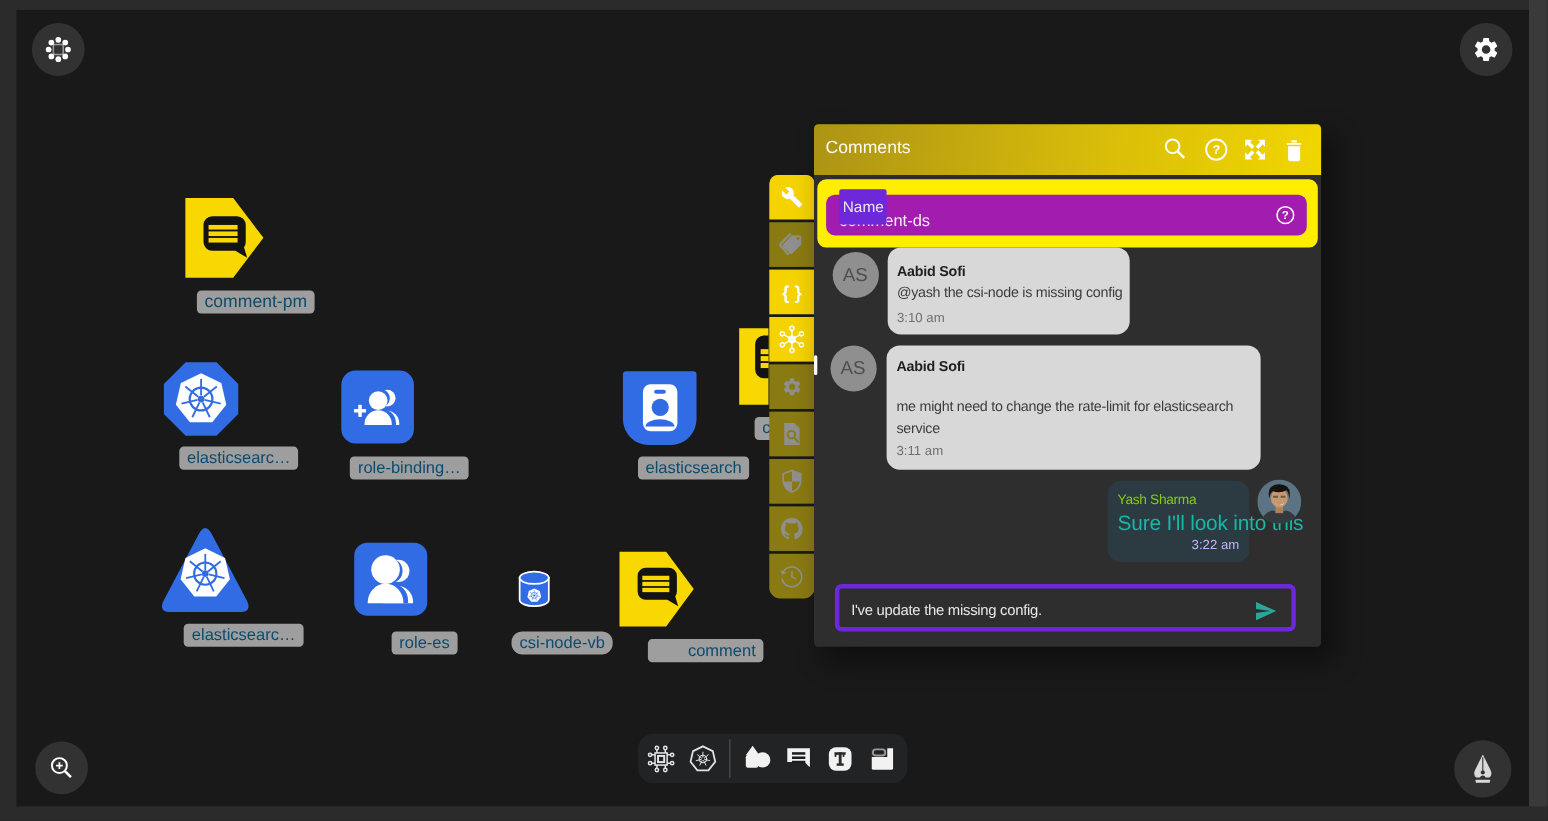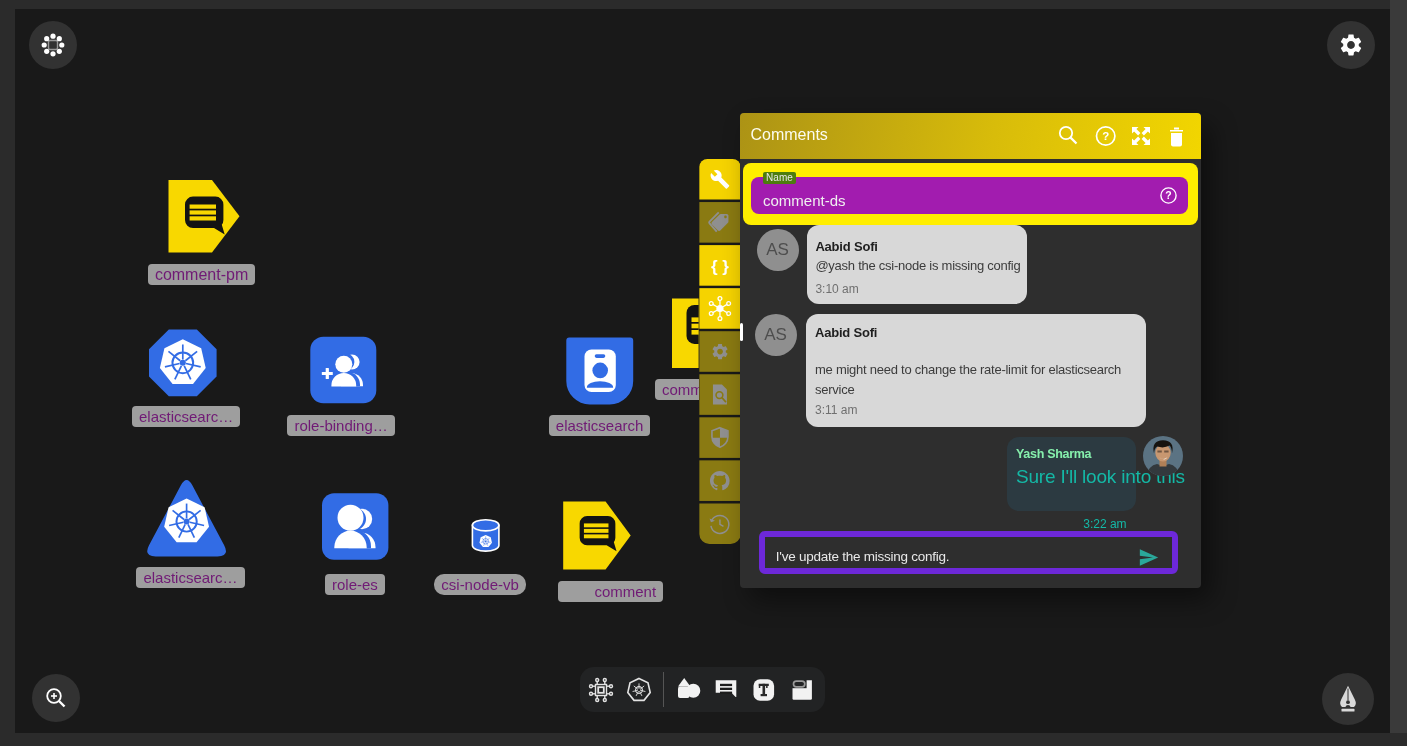--- a/index.html
+++ b/index.html
@@ -3,22 +3,22 @@
 <meta charset="utf-8">
 <style>
   * { margin:0; padding:0; box-sizing:border-box; }
   html,body { width:1407px; height:746px; overflow:hidden; background:#2b2b2b;
     font-family:"Liberation Sans", sans-serif; }
   #stage { position:relative; width:1407px; height:746px; }
   #canvas { position:absolute; left:15px; top:9px; width:1375px; height:724px; background:#191919; }
   #rstrip { position:absolute; right:0; top:0; width:17px; height:733px; background:#3a3a3a; }
   .fab { position:absolute; border-radius:50%; background:#323232; display:flex; align-items:center; justify-content:center; }
   .abs { position:absolute; }
-  .chip { position:absolute; background:#9e9e9e; color:#701a75; font-size:15px; line-height:21px;
-    padding:0 7px; border-radius:4px; white-space:nowrap; }
+  .chip { position:absolute; background:#9e9e9e; color:#0c4a6e; font-size:15px; line-height:21px;
+    padding:0 7px; border-radius:4px; white-space:nowrap;margin-left:31px; }
 </style>
 </head>
 <body>
 <div id="stage">
   <div id="canvas"></div>
   <div id="rstrip"></div>
   <svg class="abs" style="left:0;top:0" width="1407" height="746" viewBox="0 0 1407 746">
     <defs>
       <g id="k8s">
         <polygon points="0,-1 0.782,-0.623 0.975,0.223 0.434,0.901 -0.434,0.901 -0.975,0.223 -0.782,-0.623" fill="#fff"></polygon>
@@ -200,59 +200,59 @@
     </div>
 
     <div class="abs" style="left:3.3px;top:50.3px;width:454.4px;height:61.8px;background:#ffee00;border-radius:8px;">
       <div class="abs" style="left:7.3px;top:14.2px;width:437.2px;height:37px;background:#a21caf;border-radius:8px;">
         <div class="abs" style="left:12.4px;top:15px;font-size:15px;color:#f0f0f0;">comment-ds</div>
         <svg class="abs" style="right:11px;top:10px;" width="17" height="17" viewBox="0 0 17 17">
           <circle cx="8.5" cy="8.5" r="7.6" fill="none" stroke="#fff" stroke-width="1.4"></circle>
           <text x="8.5" y="12.2" font-size="10.5" font-weight="bold" fill="#fff" text-anchor="middle" font-family="Liberation Sans, sans-serif">?</text>
         </svg>
       </div>
-      <div class="abs" style="left:19.8px;top:8.9px;background:#4d7c0f;color:#e8e8e8;font-size:10px;line-height:10px;padding:1px 3px;border-radius:2px;">Name</div>
+      <div class="abs" style="left:19.8px;top:8.9px;background:#6d28d9;color:#e8e8e8;font-size:14px;line-height:10px;padding:11px 3px;border-radius:2px;">Name</div>
     </div>
 
     <div class="abs" style="left:16.5px;top:115.5px;width:42px;height:42px;border-radius:50%;background:#8f8f8f;color:#4e4e4e;font-size:17px;display:flex;align-items:center;justify-content:center;">AS</div>
     <div class="abs" style="left:66.8px;top:112.3px;width:220.6px;height:78.5px;background:#d8d8d8;border-radius:12px;color:#3c3c3c;">
       <div class="abs" style="left:8.6px;top:13.5px;font-size:13px;letter-spacing:-0.2px;font-weight:bold;color:#1f1f1f;">Aabid Sofi</div>
       <div class="abs" style="left:8.6px;top:33px;font-size:13px;letter-spacing:-0.25px;white-space:nowrap;">@yash the csi-node is missing config</div>
       <div class="abs" style="left:8.6px;top:56.5px;font-size:12px;color:#6f6f6f;">3:10 am</div>
     </div>
     <div class="abs" style="left:14.5px;top:201px;width:42px;height:42px;border-radius:50%;background:#8f8f8f;color:#4e4e4e;font-size:17px;display:flex;align-items:center;justify-content:center;">AS</div>
     <div class="abs" style="left:66.2px;top:201px;width:339.4px;height:112.5px;background:#d8d8d8;border-radius:12px;color:#3c3c3c;">
       <div class="abs" style="left:8.8px;top:11px;font-size:13px;letter-spacing:-0.2px;font-weight:bold;color:#1f1f1f;">Aabid Sofi</div>
       <div class="abs" style="left:8.8px;top:48px;font-size:13px;letter-spacing:-0.25px;white-space:nowrap;">me might need to change the rate-limit for elasticsearch</div>
       <div class="abs" style="left:8.8px;top:68px;font-size:13px;letter-spacing:-0.25px;">service</div>
       <div class="abs" style="left:8.8px;top:89px;font-size:12px;color:#6f6f6f;">3:11 am</div>
     </div>
     <div class="abs" style="left:267px;top:323.6px;width:128.6px;height:74.2px;background:#2c3a41;border-radius:12px;">
-      <div class="abs" style="left:9px;top:10.5px;font-size:12.5px;font-weight:bold;color:#86efac;white-space:nowrap;letter-spacing:-0.3px;">Yash Sharma</div>
+      <div class="abs" style="left:9px;top:10.5px;font-size:12.5px;font-weight:normal;color:#84cc16;white-space:nowrap;letter-spacing:-0.3px;">Yash Sharma</div>
       <div class="abs" style="left:9px;top:29.5px;font-size:19px;color:#14b8a6;white-space:nowrap;letter-spacing:-0.2px;">Sure I'll look into this</div>
-      <div class="abs" style="right:9px;top:51px;font-size:12px;color:#14b8a6;margin-top:29px;">3:22 am</div>
+      <div class="abs" style="right:9px;top:51px;font-size:12px;color:#c4b5fd;">3:22 am</div>
     </div>
     <svg class="abs" style="left:403.4px;top:322.6px;" width="40" height="40" viewBox="0 0 40 40">
       <defs>
           <clipPath id="avc">
             <circle cx="20" cy="20" r="20"></circle>
           </clipPath>
         </defs>
       <g clip-path="url(#avc)">
         <rect width="40" height="40" fill="#5b7383"></rect>
         <path d="M3.5 40 Q5.5 29.5 14 28 L20 30 L26 28 Q34.5 29.5 36.5 40 Z" fill="#33393d"></path>
         <rect x="16.5" y="23" width="7" height="7.5" fill="#b08057"></rect>
         <ellipse cx="20" cy="16.8" rx="7.7" ry="8.7" fill="#c79770"></ellipse>
         <path d="M11 17.5 Q8 4.5 20 4.2 Q32 4.5 29 17.5 Q28.8 11.5 26.6 9.6 Q21 12.6 14.2 10.6 Q11.3 12 11 17.5 Z" fill="#16130f"></path>
         <path d="M14.4 14.6 h4.4 v2 h-4.4 z M21.2 14.6 h4.4 v2 h-4.4 z" fill="#4a3a2e" opacity="0.7"></path>
         <path d="M16 21.3 q4 3.4 8.4 0 q-2 4.2 -8.4 0z" fill="#f2ede6"></path>
       </g>
     </svg>
 
-    <div class="abs" style="left:18.8px;top:417.6px;width:419.1px;height:43.9px;border:6px solid #6d28d9;border-radius:6px;">
+    <div class="abs" style="left:18.8px;top:417.6px;width:419.1px;height:43.9px;border:4px solid #6d28d9;border-radius:6px;">
       <div class="abs" style="left:11px;top:12.5px;font-size:13.5px;letter-spacing:-0.25px;color:#e8e8e8;">I've update the missing config.</div>
       <svg class="abs" style="right:13px;top:12px;" width="20" height="17" viewBox="0 0 24 20">
         <path d="M1 20 L23 10 1 0 1 7.8 16.7 10 1 12.2 z" fill="#2aa79a"></path>
       </svg>
     </div>
 
     <div class="abs" style="left:-0.5px;top:210px;width:3px;height:18px;background:#fff;border-radius:2px;"></div>
   </div>
   <div class="fab" style="left:29px;top:21px;width:48px;height:48px;">
     <svg width="26" height="26" viewBox="-13 -13 26 26">

